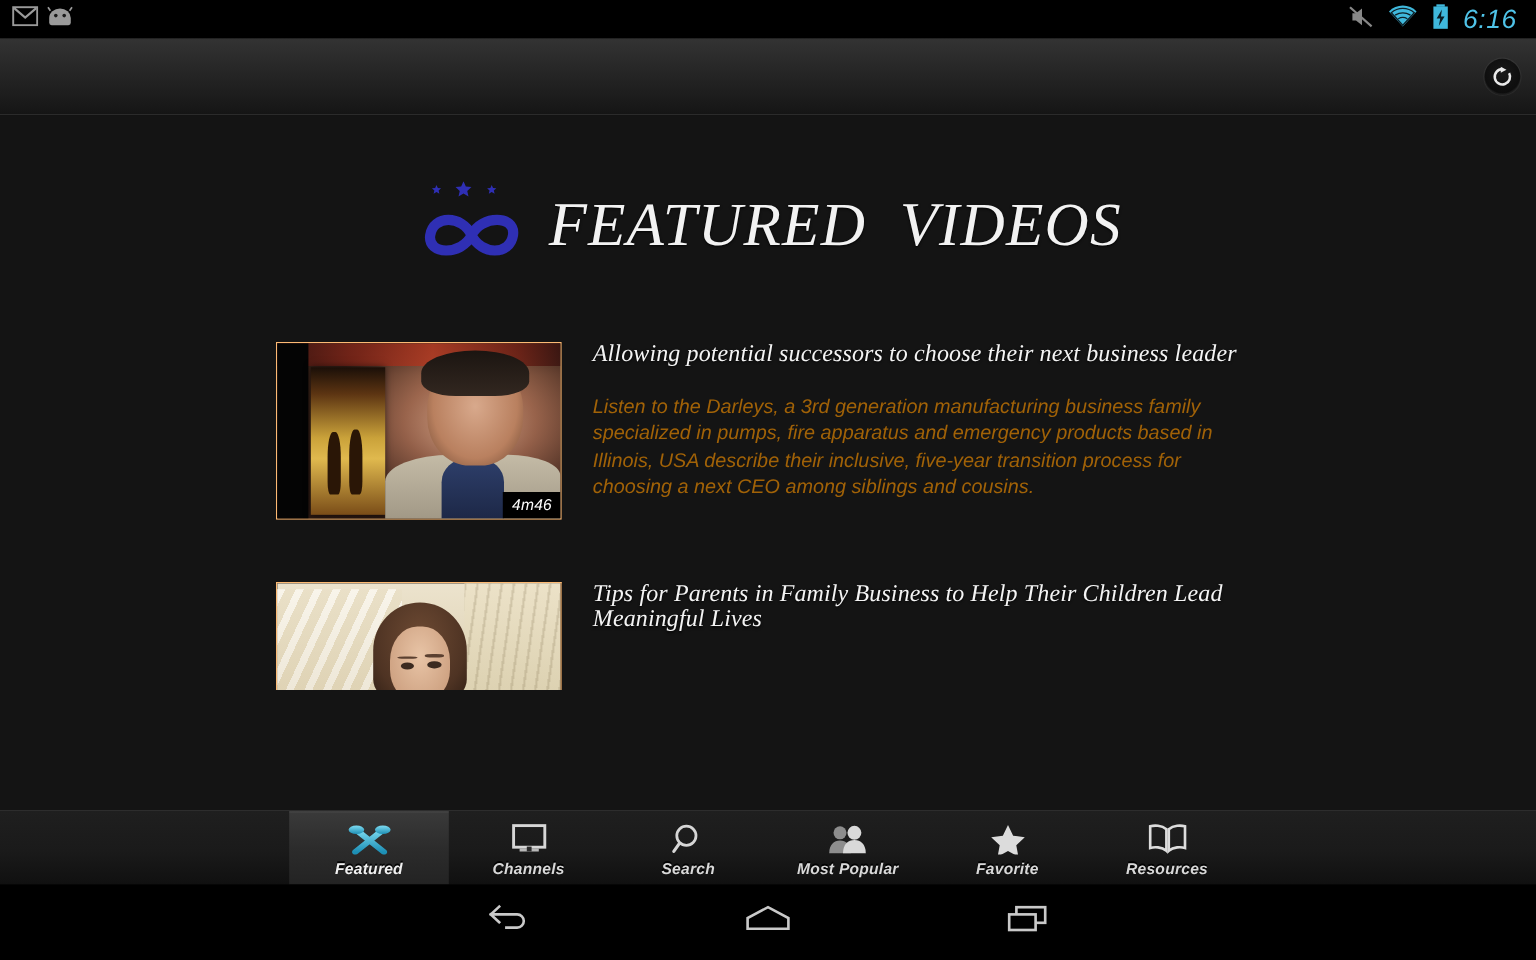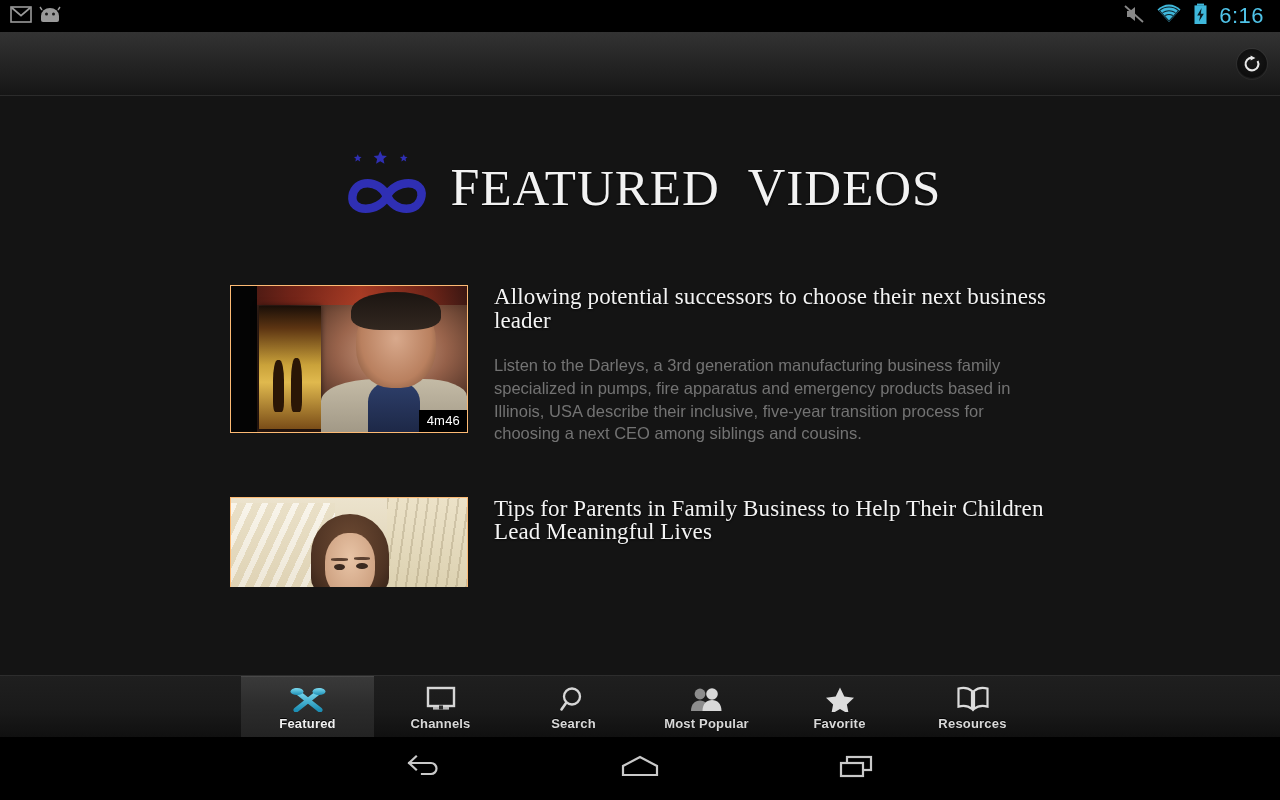--- a/index.html
+++ b/index.html
@@ -1,19 +1,19 @@
 <!DOCTYPE html>
 <html><head>
 <meta charset="utf-8">
 <style>
   * { margin:0; padding:0; box-sizing:border-box; }
   html,body { width:1280px; height:800px; background:#000; overflow:hidden; }
   body { font-family:"Liberation Sans", sans-serif; }
 
-  #screen { position:relative; width:1280px; height:800px; background:#111111; }
+  #screen { position:relative; width:1280px; height:800px; background:#111111;font-style:italic; }
 
   
   .statusbar{
     position:absolute; top:0; left:0; width:1280px; height:32px;
     background:#000; display:flex; align-items:center; padding:0 10px;
   }
   .sb-left{ display:flex; align-items:center; gap:7px; }
   .sb-right{ margin-left:auto; display:flex; align-items:center; gap:11px; padding-right:6px; }
   .sb-clock{ color:#4fc3e8; font-size:22px; letter-spacing:.5px; font-family:"Liberation Sans",sans-serif; }
 
@@ -68,25 +68,25 @@
     background:#000; overflow:hidden; border:1px solid #fdba74;
   }
   .thumb.second{ height:90px; border-bottom:none; }
   .dur{
     position:absolute; right:0; bottom:0; background:#000; color:#fff;
     font-size:13px; padding:3px 7px 4px 8px; letter-spacing:.2px;
   }
   .vtext{ flex:1 1 auto; min-width:0; }
   .vtitle{
     font-family:"Liberation Serif", serif;
-    color:#f4f4f4; font-size:23px; line-height:1.03; letter-spacing:.1px;
+    color:#f4f4f4; font-size:20px; line-height:1.03; letter-spacing:.1px;
     text-shadow:0 1px 2px rgba(0,0,0,.8);
   }
   .vdesc{
-    margin-top:22px; color:#737373; font-size:16.5px; line-height:1.37; max-width:560px;
+    margin-top:22px; color:#a16207; font-size:16.5px; line-height:1.37; max-width:560px;
   }
 
   
   .t1{ position:absolute; inset:0;
        background:
          radial-gradient(ellipse 52% 60% at 68% 46%, rgba(216,168,140,.95) 0%, rgba(150,96,74,.75) 45%, rgba(40,22,16,.9) 100%),
          linear-gradient(to bottom, #8a5b43 0%, #b8805c 18%, #8d5f46 55%, #35231a 100%);
   }
   .t1-poster{ position:absolute; left:12%; top:14%; width:26%; height:84%;
        background:linear-gradient(to bottom,#1a0f08 0%,#5c3412 18%,#caa23a 48%,#e0b94e 62%,#7a4d18 100%);

